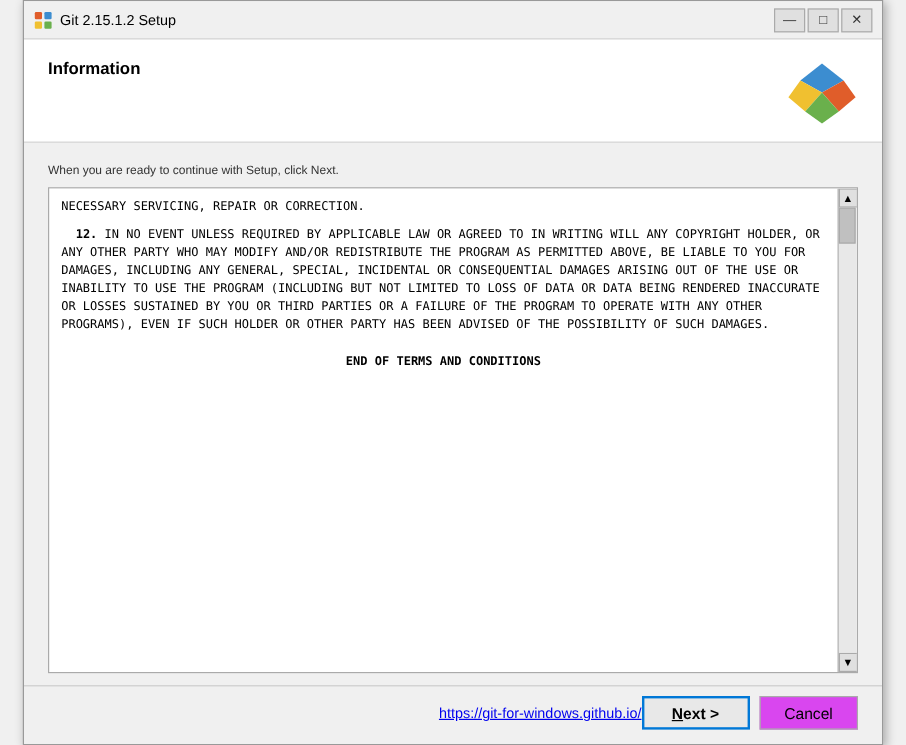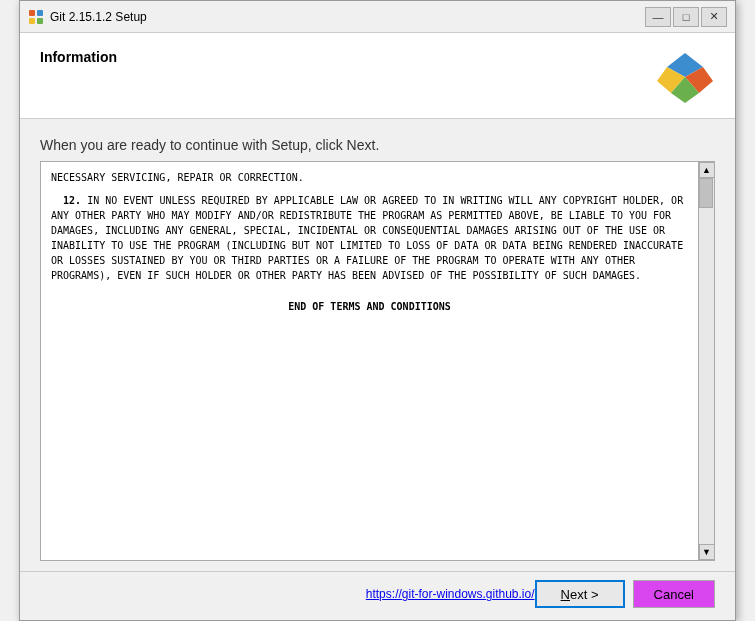--- a/index.html
+++ b/index.html
@@ -90,21 +90,21 @@
       margin-left: 10px;
     }
     .content-area {
       flex: 1;
       padding: 18px 20px 10px 20px;
       background: #f0f0f0;
       display: flex;
       flex-direction: column;
     }
     .intro-text {
-      font-size: 14px;
+      font-size: 10px;
       color: #333;
       margin-bottom: 8px;
     }
     .text-box-wrapper {
       flex: 1;
       border: 1px solid #aaa;
       background: white;
       overflow: hidden;
       display: flex;
       position: relative;
@@ -189,21 +189,21 @@
       padding: 0 20px;
       font-size: 13px;
       cursor: pointer;
       border: 1px solid #aaa;
       background: #d946ef;
       color: #000;
     }
     .btn-next {
       background: #e8e8e8;
       border: 2px solid #0078d7;
-      font-weight: normal;
+      font-weight: bold;
       padding: 0 18px;
       min-width: 90px;
     }
     .btn-cancel {
       min-width: 80px;
     }
     .underline-u {
       text-decoration: underline;
     }
   </style>

